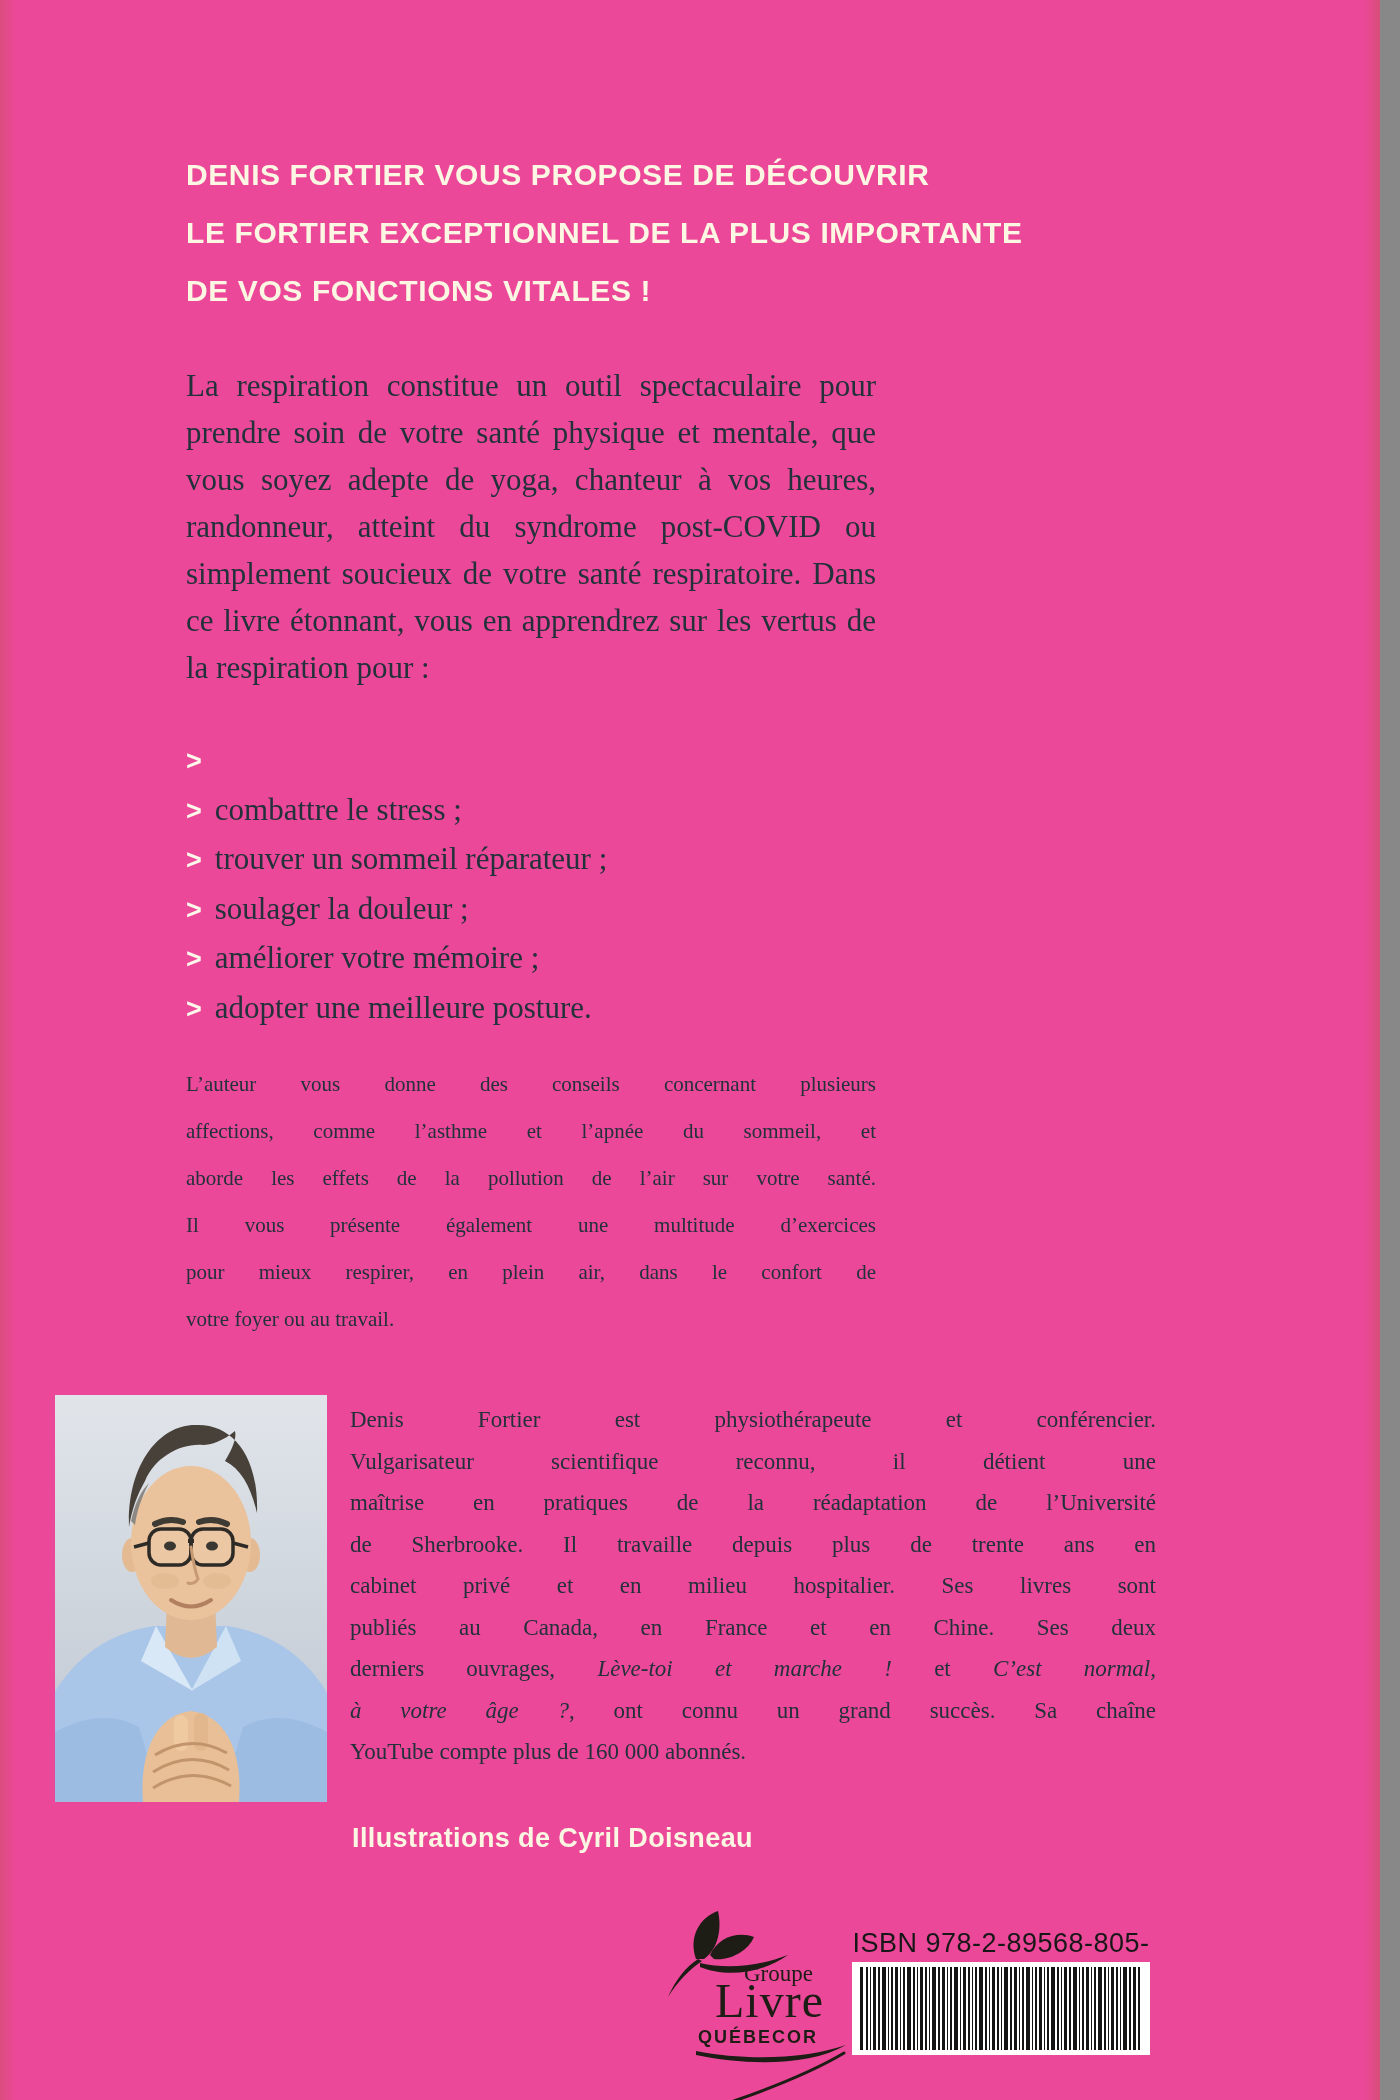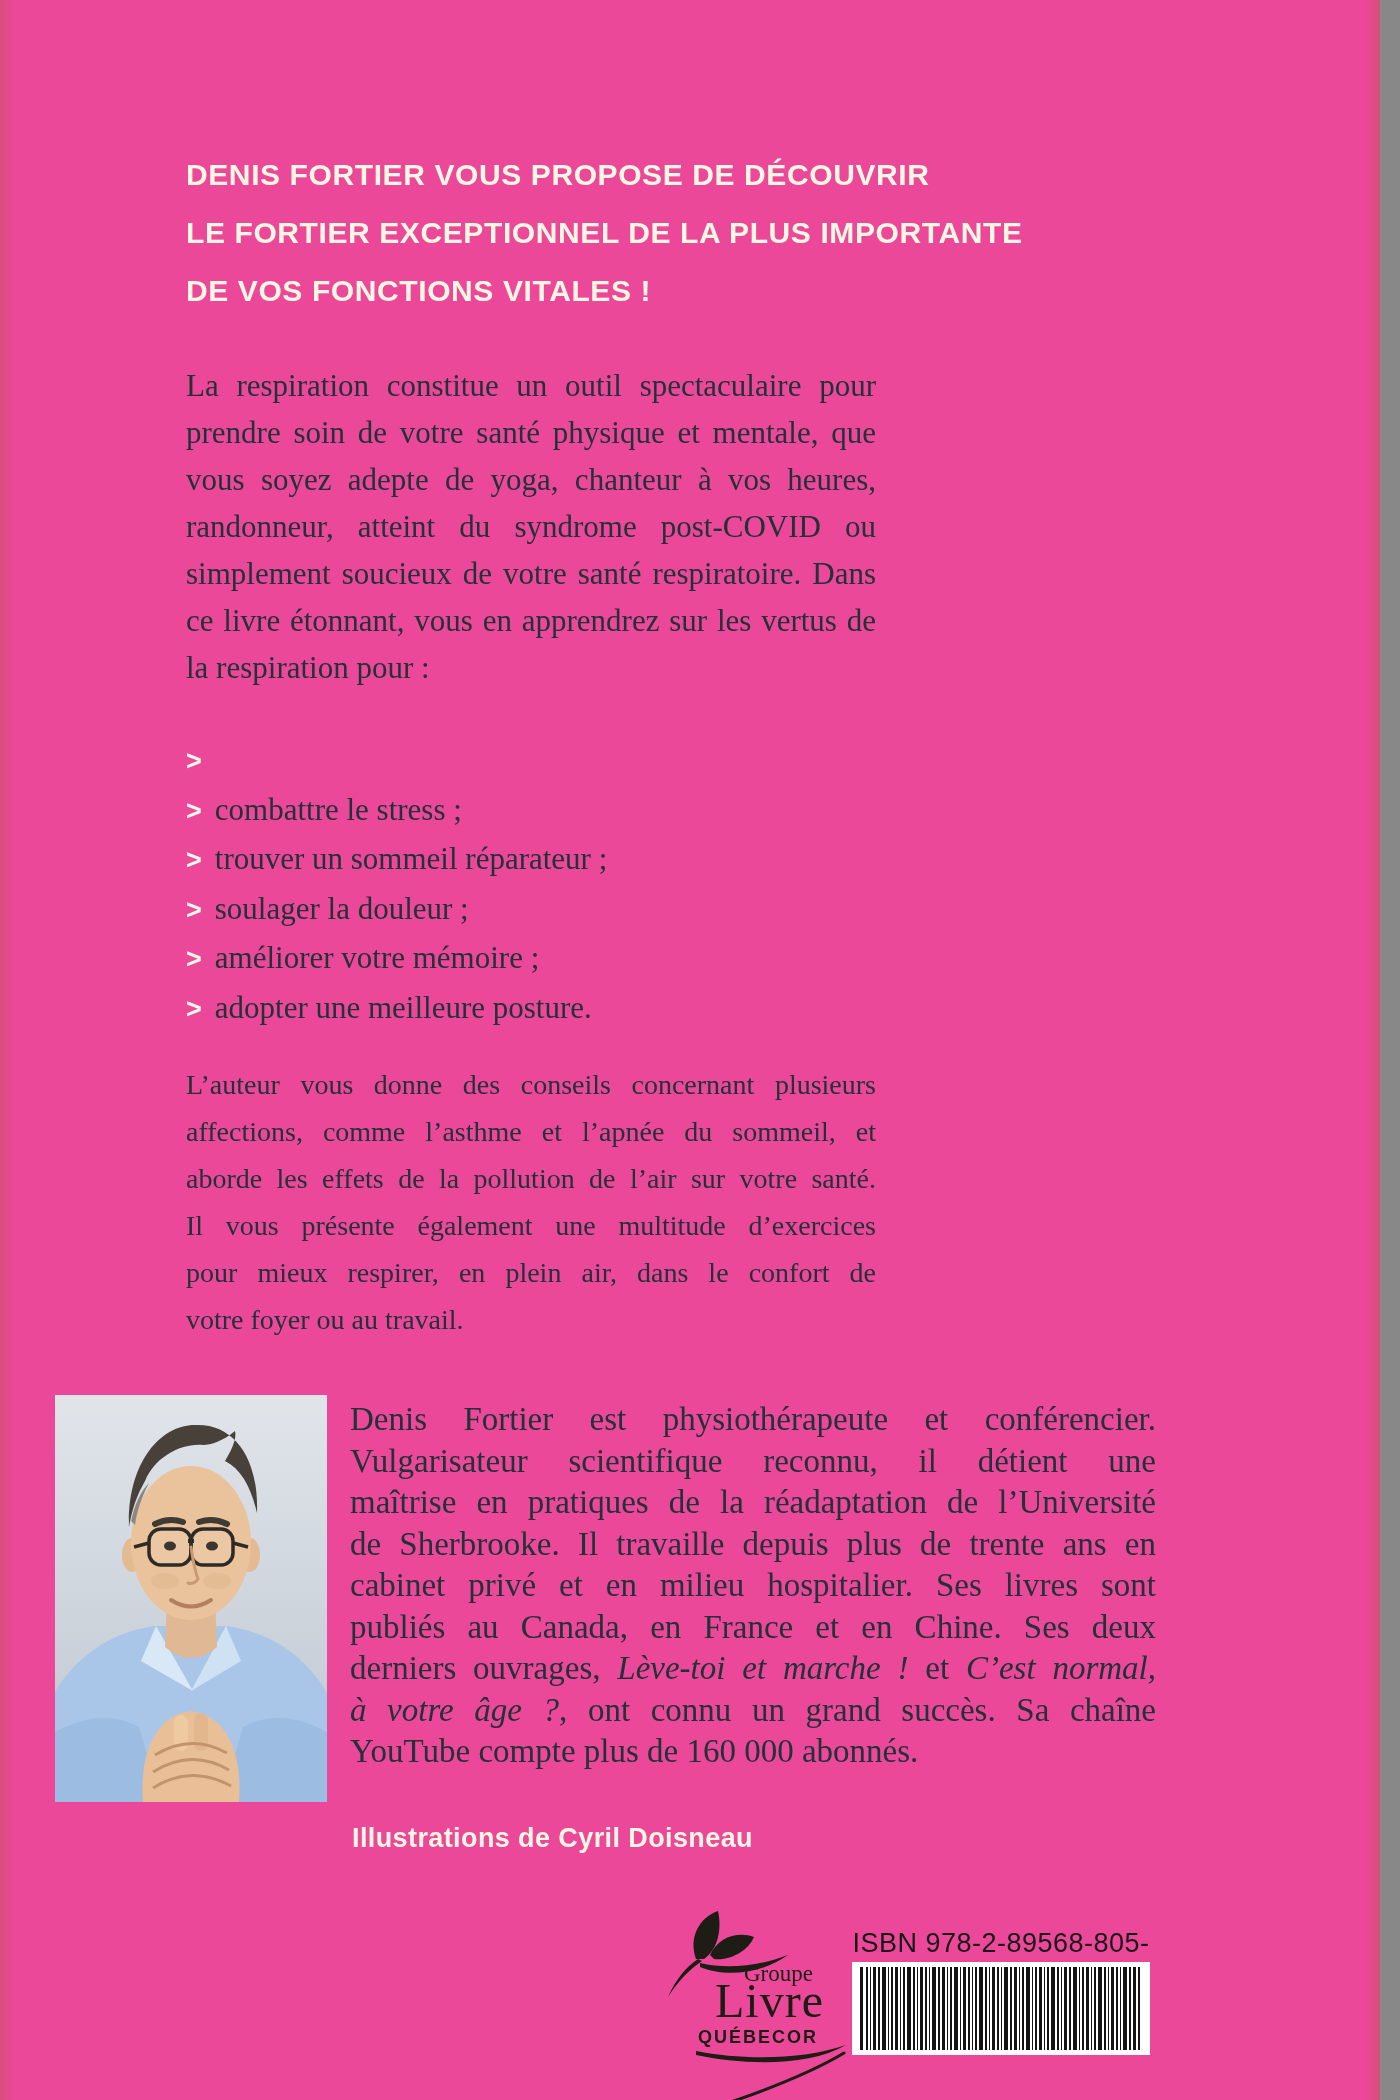--- a/index.html
+++ b/index.html
@@ -22,37 +22,37 @@
   .header {
     position:absolute; left:186px; top:146px; width:980px;
     font-family:"Liberation Sans", sans-serif; font-weight:bold;
     font-size:30px; line-height:58px; letter-spacing:.6px;
     color:#FBF7E3;
   }
 
   .col { position:absolute; left:186px; width:690px; }
   .intro   { top:362px;  font-size:31px; line-height:47px; }
   .bullets { top:737px;  font-size:31px; line-height:48.5px; }
-  .advice  { top:1061px; font-size:28px; line-height:47px; }
+  .advice  { top:1061px; font-size:21px; line-height:47px; }
 
   .jl { text-align:justify; text-align-last:justify; }
   .jl.end { text-align-last:left; }
 
   .bullet-row { display:flex; align-items:baseline; gap:13px; }
   .chev {
     font-family:"Liberation Sans", sans-serif; font-weight:bold;
     font-size:27px; color:#FCF8EA; flex:0 0 auto;
   }
 
   .photo { position:absolute; left:55px; top:1395px; width:272px; height:407px; }
   .photo svg { display:block; }
 
   .bio {
     position:absolute; left:350px; top:1399px; width:806px;
-    font-size:33px; line-height:41.5px;
+    font-size:23px; line-height:41.5px;
   }
   .bio .it { font-style:italic;font-family:Liberation Serif, serif; }
 
   .credit {
     position:absolute; left:352px; top:1823px;
     font-family:"Liberation Sans", sans-serif; font-weight:bold;
     font-size:27px; letter-spacing:.4px; color:#FBF7E3;
   }
 
   .logo { position:absolute; left:648px; top:1905px; width:240px; height:180px; color:#1D1C15; }

